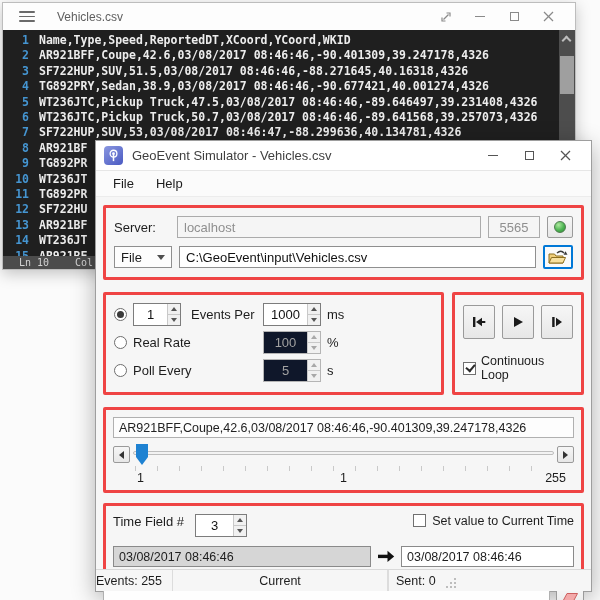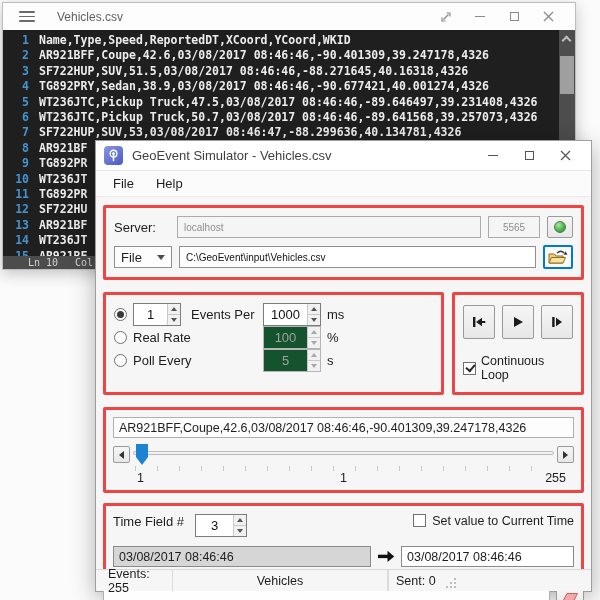--- a/index.html
+++ b/index.html
@@ -37,46 +37,46 @@
 
   .groupbox{border:3px solid #ef4444;border-radius:2px;background:transparent}
 
   
   .g-server{margin-top:4px;padding:8px 8px}
   .srow{display:flex;align-items:center;gap:7px}
   .srow + .srow{margin-top:7px}
   .lbl{font-size:13px;color:#1d1d1d}
   .lbl-server{width:56px}
   input{font-family:"Liberation Sans",sans-serif;outline:none}
-  .tb{height:22px;border:1px solid #ababab;background:#f5f5f5;color:#8f8f8f;font-size:10px;padding:0 6px}
+  .tb{height:22px;border:1px solid #ababab;background:#f5f5f5;color:#8f8f8f;font-size:13px;padding:0 6px}
   .tb-host{flex:1}
   .tb-port{width:52px;text-align:center;flex:none}
   .btn{border:1px solid #9a9a9a;background:linear-gradient(#f6f6f6,#e7e7e7);border-radius:2px;display:flex;align-items:center;justify-content:center;cursor:pointer}
   .btn-conn{width:26px;height:22px;flex:none}
   .orb{width:12px;height:12px;border-radius:50%;background:radial-gradient(circle at 35% 30%,#aee99f,#4db452 55%,#2d8c34);border:1px solid #4e7b4e}
   .dropdown{width:58px;height:22px;border:1px solid #8f8f8f;background:#fdfdfd;display:flex;align-items:center;justify-content:space-between;padding:0 6px;font-size:13px;color:#1d1d1d;flex:none;cursor:pointer}
   .chev-down{width:0;height:0;border-left:4px solid transparent;border-right:4px solid transparent;border-top:5px solid #4f4f4f}
   .tb-path{flex:1;background:#fff;color:#111;border-color:#8f8f8f}
   .btn-folder{width:30px;height:24px;border:2px solid #0078d7;background:#fafafa;flex:none}
 
   
   .rate-row{display:flex;gap:8px;margin-top:12px}
   .g-rate{flex:1;padding:8px 6px}
   .rrow{display:flex;align-items:center;height:23px}
-  .rrow + .rrow{}
+  .rrow + .rrow{margin-top:5px}
   .radio{width:13px;height:13px;border:1px solid #6e6e6e;border-radius:50%;background:#fff;margin:0 6px 0 2px;position:relative;flex:none;cursor:pointer}
   .radio.checked::after{content:"";position:absolute;left:2px;top:2px;width:7px;height:7px;border-radius:50%;background:#3a3a3a}
   .spin{display:inline-flex;height:23px;border:1px solid #7c7c7c;background:#fff;flex:none}
   .spin input{border:none;width:calc(100% - 13px);text-align:center;font-size:13px;color:#111;background:transparent}
   .spin .arr{width:13px;border-left:1px solid #c9c9c9;display:flex;flex-direction:column}
   .spin .arr i{flex:1;background:#f1f1f1;display:flex;align-items:center;justify-content:center;cursor:pointer}
   .spin .arr i:first-child{border-bottom:1px solid #c9c9c9}
   .tri-up{width:0;height:0;border-left:3px solid transparent;border-right:3px solid transparent;border-bottom:4px solid #555}
   .tri-dn{width:0;height:0;border-left:3px solid transparent;border-right:3px solid transparent;border-top:4px solid #555}
-  .spin.disabled{background:#14532d;border-color:#b5b5b5}
+  .spin.disabled{background:#0f172a;border-color:#b5b5b5}
   .spin.disabled input{color:#a2a2a2}
   .spin.disabled .tri-up{border-bottom-color:#a8a8a8}
   .spin.disabled .tri-dn{border-top-color:#a8a8a8}
   .w48{width:48px}.w58{width:58px}.w52{width:52px}
   .lbl-evper{margin-left:10px;width:72px}
   .lbl-rate{width:130px}
   .unit{margin-left:6px;font-size:13px;color:#1d1d1d}
 
   .g-play{width:132px;padding:10px 8px;display:flex;flex-direction:column}
   .play-btns{display:flex;gap:7px;justify-content:center}
@@ -112,21 +112,21 @@
   .tb-time-dst{flex:1;background:#fff}
 
   
   .log-row{display:flex;align-items:center;margin-top:10px;gap:6px}
   .tb-log{flex:1;height:22px;border:1px solid #b0b0b0;background:#fefefe}
   .btn-erase{width:28px;height:22px;flex:none}
 
   
   .sim-status{position:absolute;left:0;right:0;bottom:0;height:22px;background:#f6f6f6;border-top:1px solid #d9d9d9;display:flex;align-items:center;font-size:12.5px;color:#1d1d1d}
   .sb-sep{width:1px;height:100%;background:#dcdcdc}
-  .sb-events{width:76px;padding-left:12px}
+  .sb-events{width:76px;padding-left:0}
   .sb-feed{width:214px;text-align:center}
   .sb-endpoint{flex:1;display:flex;align-items:center;gap:6px;padding-left:7px}
   .led{width:13px;height:13px;background:#d9d9d9;border:1px solid #b0b0b0;display:flex;align-items:center;justify-content:center}
   .led .orb-sm{width:10px;height:10px;border-radius:50%;background:radial-gradient(circle at 35% 30%,#aee99f,#4db452 55%,#2d8c34);border:1px solid #4e7b4e}
   .sb-sent{width:56px;padding-left:7px}
   .grip{width:14px;height:100%;position:relative;cursor:nwse-resize}
   .grip i{position:absolute;width:2px;height:2px;background:#bdbdbd}
 </style>
 </head>
 <body>
@@ -178,21 +178,21 @@
     <div class="ed-row"><span class="ln">12</span><span class="lt">SF722HU</span></div>
     <div class="ed-row"><span class="ln">13</span><span class="lt">AR921BF</span></div>
     <div class="ed-row"><span class="ln">14</span><span class="lt">WT236JT</span></div>
     <div class="ed-row"><span class="ln">15</span><span class="lt">AR921BF</span></div>
   </div>
   <div class="ed-scroll">
     <span class="chev"></span>
     <span class="ed-thumb"></span>
   </div>
   <div class="ed-status">
-    <span style="left:25px">Ln 10</span>
+    <span style="left:16px">Ln 10</span>
     <span style="left:72px">Col</span>
   </div>
 </div>
 
 <div class="sim-window">
   <div class="sim-titlebar">
     <div class="app-icon">
       <svg width="15" height="15" viewBox="0 0 16 16">
           <circle cx="8" cy="6" r="3.6" fill="none" stroke="#fff" stroke-width="1.4"></circle>
           <circle cx="8" cy="6" r="1.5" fill="#fff"></circle>
@@ -398,21 +398,21 @@
           <polygon points="2,9 12.5,9 11.5,12 1,12" fill="#fdfdfd" stroke="#cc5f5f" stroke-width="1"></polygon>
         </svg>
       </div>
     </div>
 
   </div>
 
   <div class="sim-status">
     <span class="sb-events">Events: 255</span>
     <span class="sb-sep"></span>
-    <span class="sb-feed">Vehicles</span>
+    <span class="sb-feed">Current</span>
     <span class="sb-sep"></span>
     <span class="sb-sep"></span>
     <span class="sb-sent">Sent: 0</span>
     <span class="grip">
       <i style="right:3px;bottom:3px"></i>
         <i style="right:3px;bottom:7px"></i>
         <i style="right:7px;bottom:3px"></i>
         <i style="right:3px;bottom:11px"></i>
         <i style="right:11px;bottom:3px"></i>
         <i style="right:7px;bottom:7px"></i>

